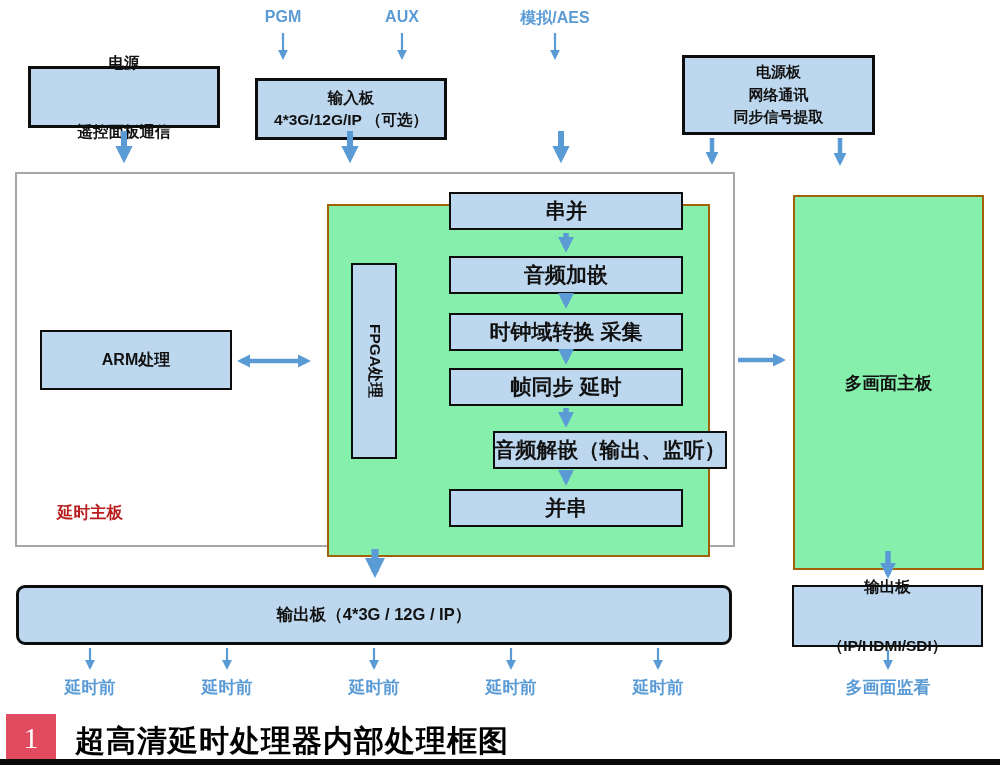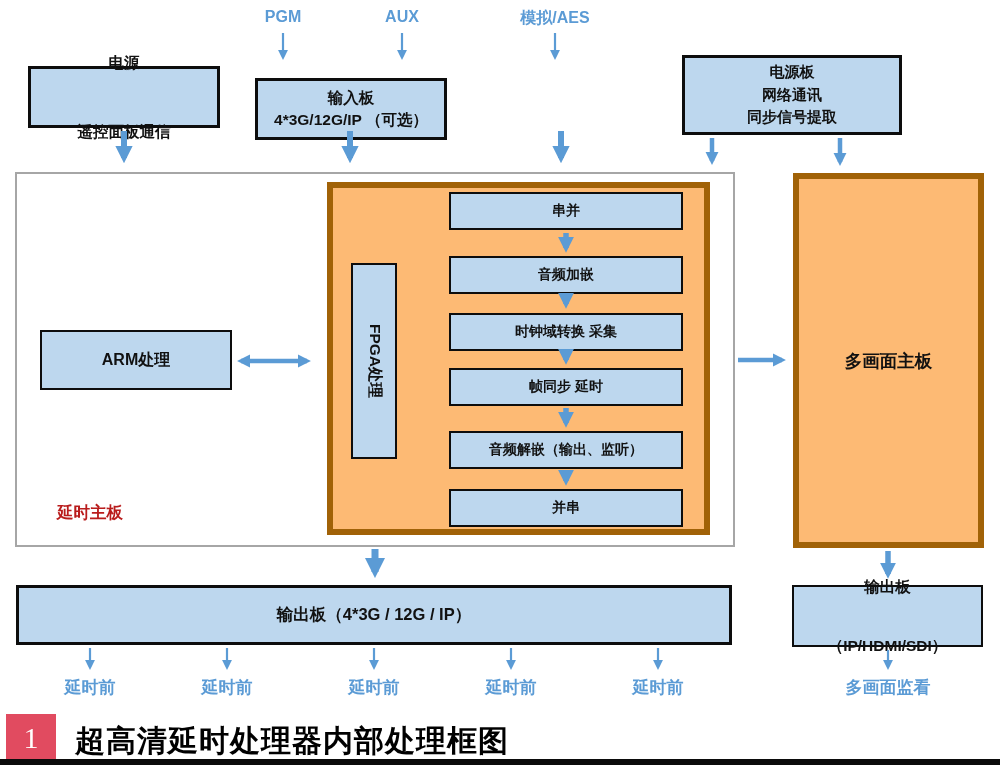--- a/index.html
+++ b/index.html
@@ -2,26 +2,26 @@
 <html><head>
 <meta charset="utf-8">
 <style>
   html,body{margin:0;padding:0;background:#fff;}
   .canvas{position:relative;width:1000px;height:770px;background:#ffffff;
           font-family:"Liberation Sans","DejaVu Sans",sans-serif;overflow:hidden;}
   .abs{position:absolute;box-sizing:border-box;}
   .bluebox{position:absolute;box-sizing:border-box;background:#BDD7EE;border:3px solid #0d0d0d;
            display:flex;flex-direction:column;align-items:center;justify-content:center;
            text-align:center;font-weight:700;color:#111;line-height:1.42;}
-  .panel{position:absolute;box-sizing:border-box;background:#fdba74;border:6px solid #a16207;}
+  .panel{position:absolute;box-sizing:border-box;background:#86efac;border:2px solid #a16207;margin-top:22px;}
   .mainboard{position:absolute;box-sizing:border-box;background:#ffffff;border:2px solid #A6A6A6;}
   .iolabel{position:absolute;color:#5B9BD5;font-weight:700;text-align:center;white-space:nowrap;}
   .chainbox{position:absolute;box-sizing:border-box;left:449px;width:234px;height:38px;
             background:#BDD7EE;border:2.5px solid #0d0d0d;display:flex;align-items:center;
-            justify-content:center;font-weight:700;font-size:14px;color:#111;white-space:nowrap;}
+            justify-content:center;font-weight:700;font-size:21px;color:#111;white-space:nowrap;}
   .vtext{position:absolute;left:50%;top:50%;transform:translate(-50%,-50%) rotate(90deg);
          white-space:nowrap;font-weight:700;font-size:15.5px;color:#111;}
   .boardlabel{position:absolute;font-weight:700;color:#b91c1c;}
   svg.overlay{position:absolute;left:0;top:0;pointer-events:none;}
   svg .ar{stroke:#5B9BD5;fill:none;}
   .thin{stroke-width:2.2px;} .mid{stroke-width:4.5px;} .thk{stroke-width:6px;}
   .chainar{stroke-width:5.5px;} .xl{stroke-width:7px;}
   .caption-num{position:absolute;left:6px;top:714px;width:50px;height:48px;background:#E14B60;
                color:#fff;display:flex;align-items:center;justify-content:center;
                font-family:"Liberation Serif","DejaVu Serif",serif;font-size:30px;}
@@ -40,21 +40,21 @@
   <div class="iolabel" style="left:516px;top:8px;width:78px;font-size:16px;">模拟/AES</div>
 
   <div class="bluebox" style="left:28px;top:66px;width:192px;height:62px;font-size:15.5px;gap:47px;">
     <span>电源</span>
     <span>遥控面板通信</span>
   </div>
   <div class="bluebox" style="left:255px;top:66px;width:192px;height:62px;font-size:15.5px;margin-top:12px;">
     <span>输入板</span>
     <span>4*3G/12G/IP （可选）</span>
   </div>
-  <div class="bluebox" style="left:682px;top:55px;width:220px;height:80px;font-size:15px;line-height:1.5;">
+  <div class="bluebox" style="left:682px;top:55px;width:193px;height:80px;font-size:15px;line-height:1.5;">
     <span>电源板</span>
     <span>网络通讯</span>
     <span>同步信号提取</span>
   </div>
 
   <div class="mainboard" style="left:15px;top:172px;width:720px;height:375px;"></div>
   <div class="boardlabel" style="left:57px;top:502px;font-size:16.5px;">延时主板</div>
 
   <div class="panel" style="left:327px;top:182px;width:383px;height:353px;"></div>
 
@@ -71,32 +71,32 @@
     </div>
   <div class="chainbox" style="top:256px;">
       <span>音频加嵌</span>
     </div>
   <div class="chainbox" style="top:313px;">
       <span>时钟域转换 采集</span>
     </div>
   <div class="chainbox" style="top:368px;">
       <span>帧同步 延时</span>
     </div>
-  <div class="chainbox" style="top:431px;">
+  <div class="chainbox" style="top:431px;margin-left:44px;">
       <span>音频解嵌（输出、监听）</span>
     </div>
   <div class="chainbox" style="top:489px;">
       <span>并串</span>
     </div>
 
   <div class="panel" style="left:793px;top:173px;width:191px;height:375px;display:flex;align-items:center;justify-content:center;font-weight:700;font-size:17.5px;color:#111;">
     <span>多画面主板</span>
   </div>
 
-  <div class="bluebox" style="left:16px;top:585px;width:716px;height:60px;font-size:16.5px;">
+  <div class="bluebox" style="left:16px;top:585px;width:716px;height:60px;font-size:16.5px;border-radius:9px;">
     <span>输出板（4*3G / 12G / IP）</span>
   </div>
 
   <div class="bluebox" style="left:792px;top:585px;width:191px;height:62px;font-size:15.5px;border-width:2.5px;gap:37px;">
     <span>输出板</span>
     <span>（IP/HDMI/SDI）</span>
   </div>
 
   <div class="iolabel" style="left:60px;top:676px;width:60px;font-size:17px;">延时前</div>
   <div class="iolabel" style="left:197px;top:676px;width:60px;font-size:17px;">延时前</div>

